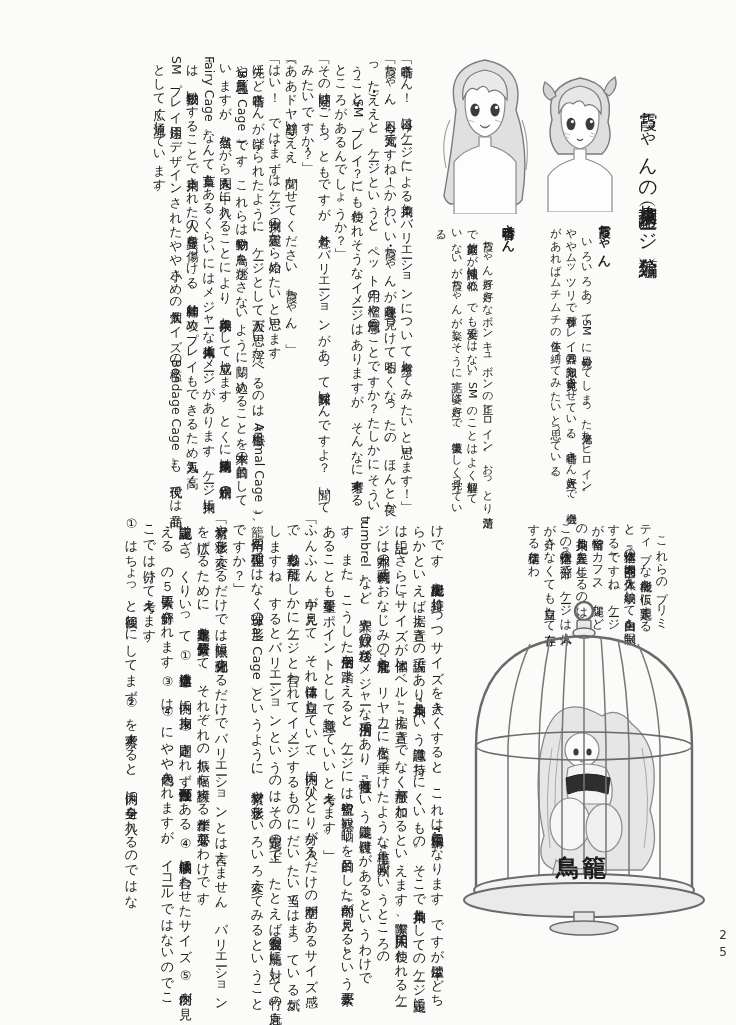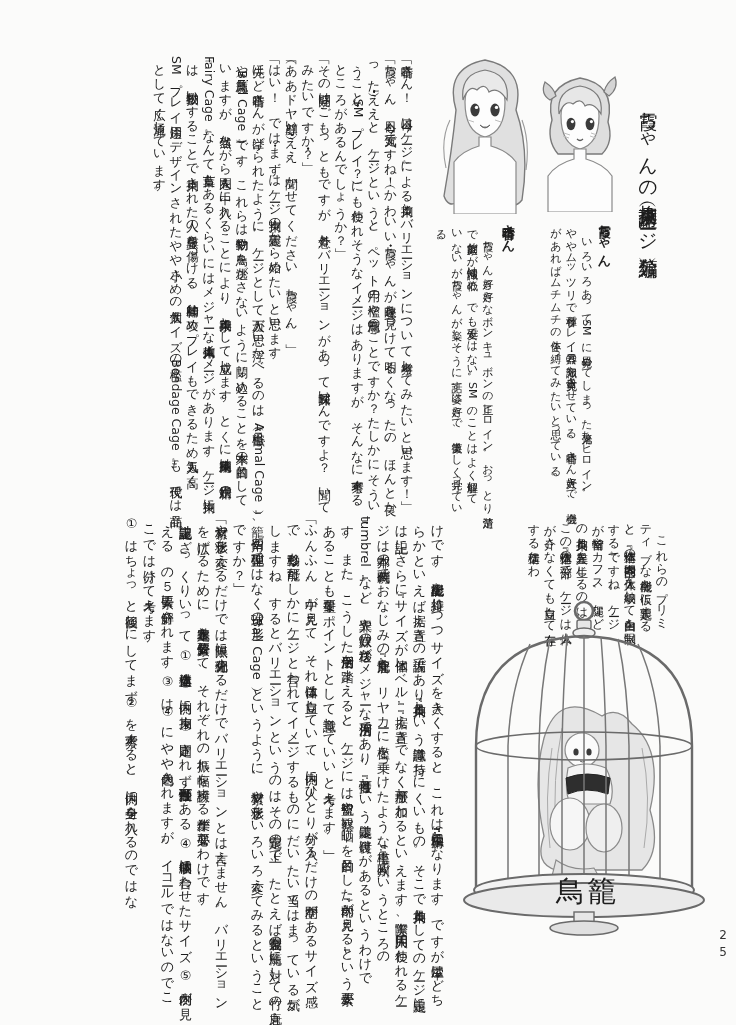--- a/index.html
+++ b/index.html
@@ -36,22 +36,22 @@
     font-size:13px; line-height:18px;
   }
   .para { margin:0; padding:0; }
 
   .portrait { position:absolute; }
   .kasumi-portrait { left:538px; top:66px; }
   .haruka-portrait { left:434px; top:50px; }
 
   .cage-illustration { position:absolute; left:452px; top:598px; }
   .cage-caption {
-    position:absolute; left:556px; top:872px;
-    font-size:29px; font-weight:normal; letter-spacing:2px;
+    position:absolute; left:556px; top:852px;
+    font-size:24px; font-weight:bold; letter-spacing:2px;
   }
   .page-number {
     position:absolute; left:716px; top:928px; height:50px;
     font-size:12px; letter-spacing:3px; color:#333;
   }
   svg { display:block; }
 </style>
 </head>
 <body>
 

